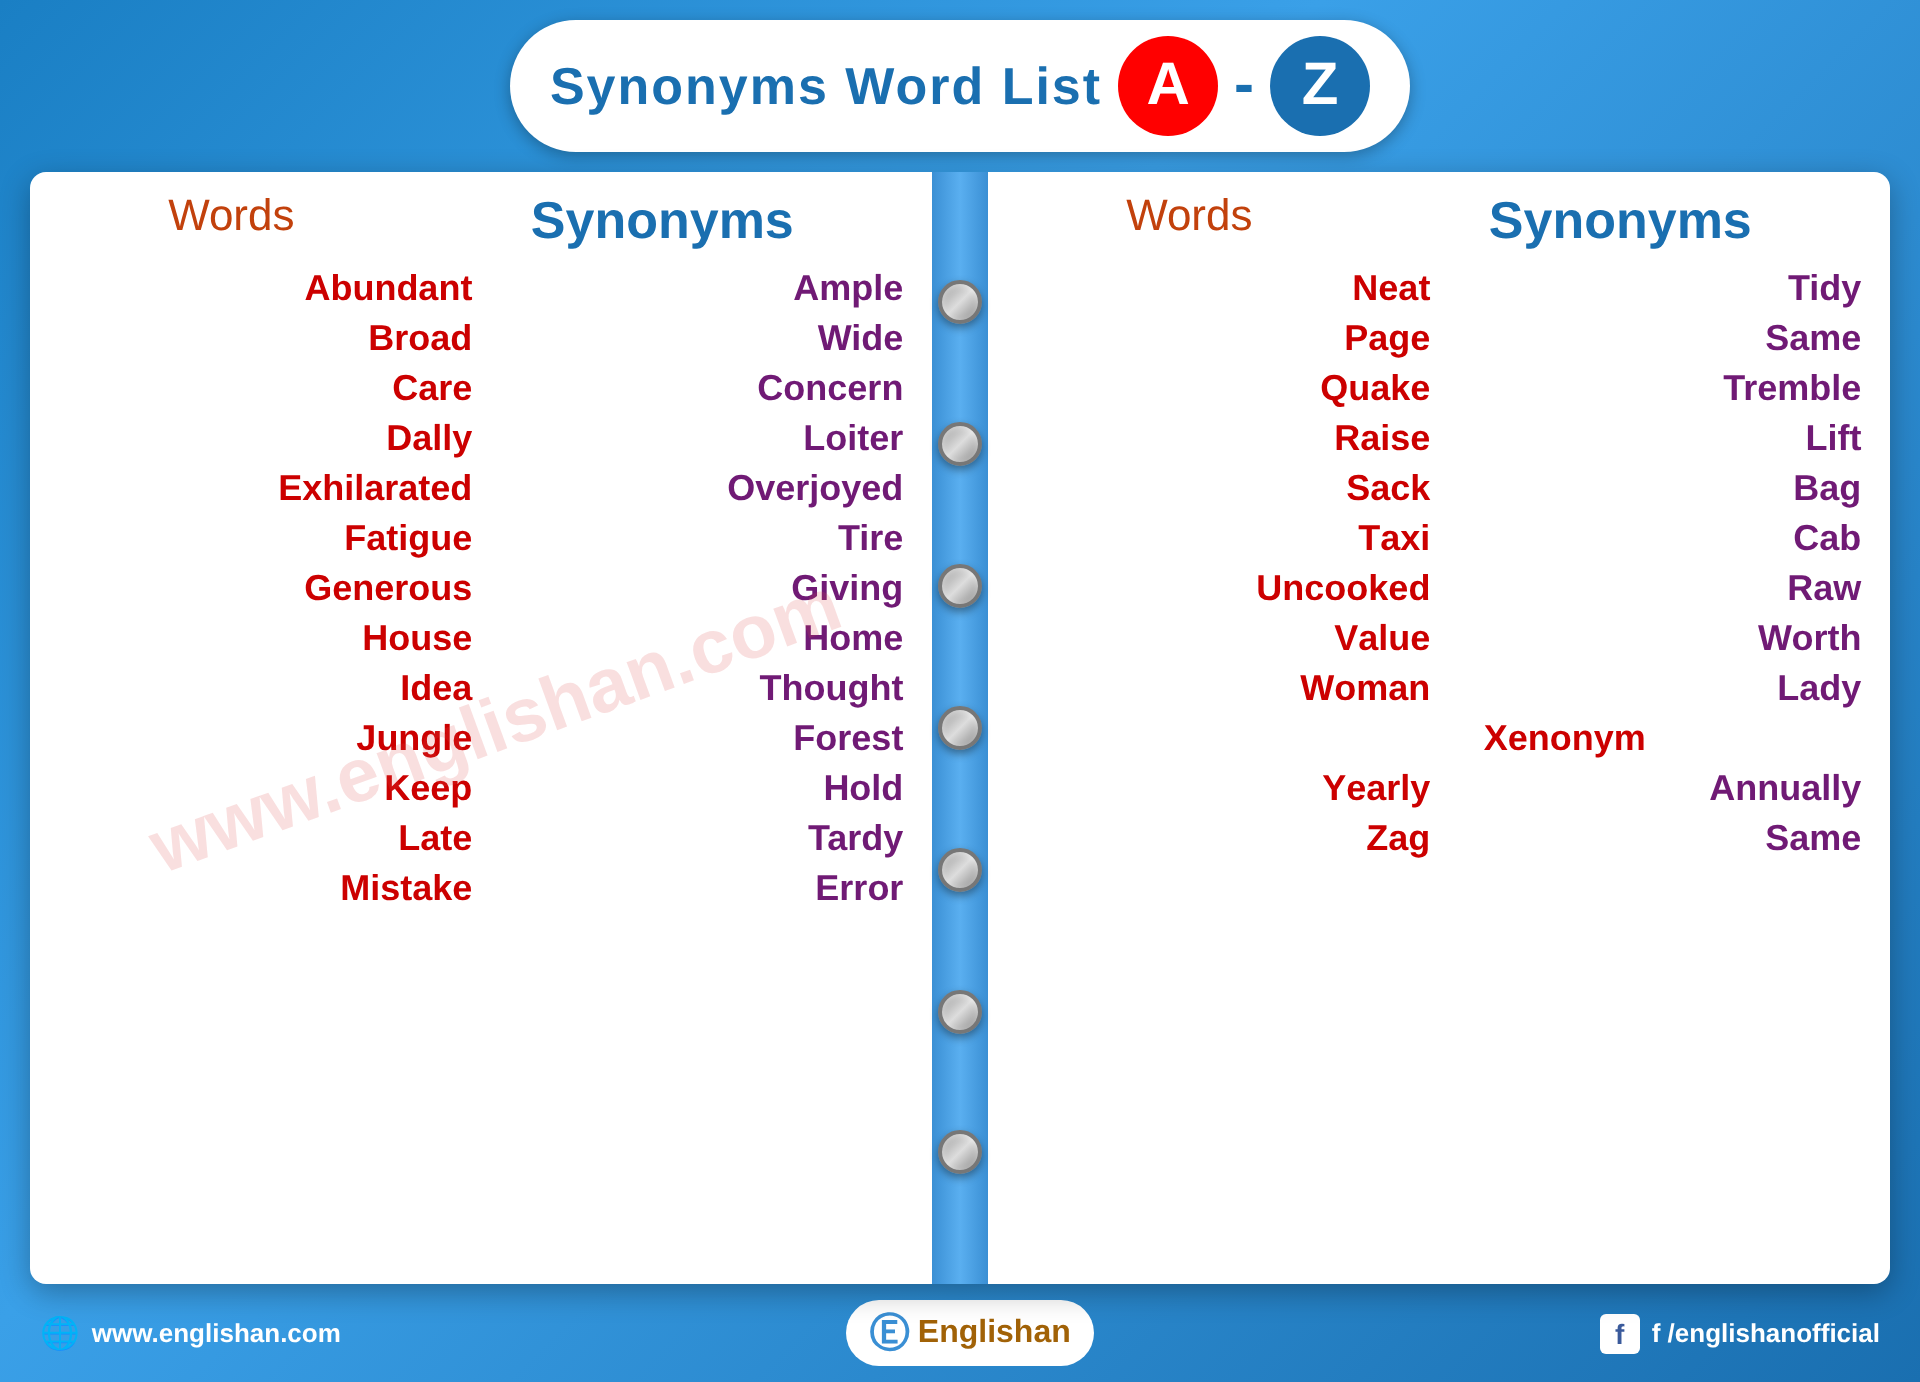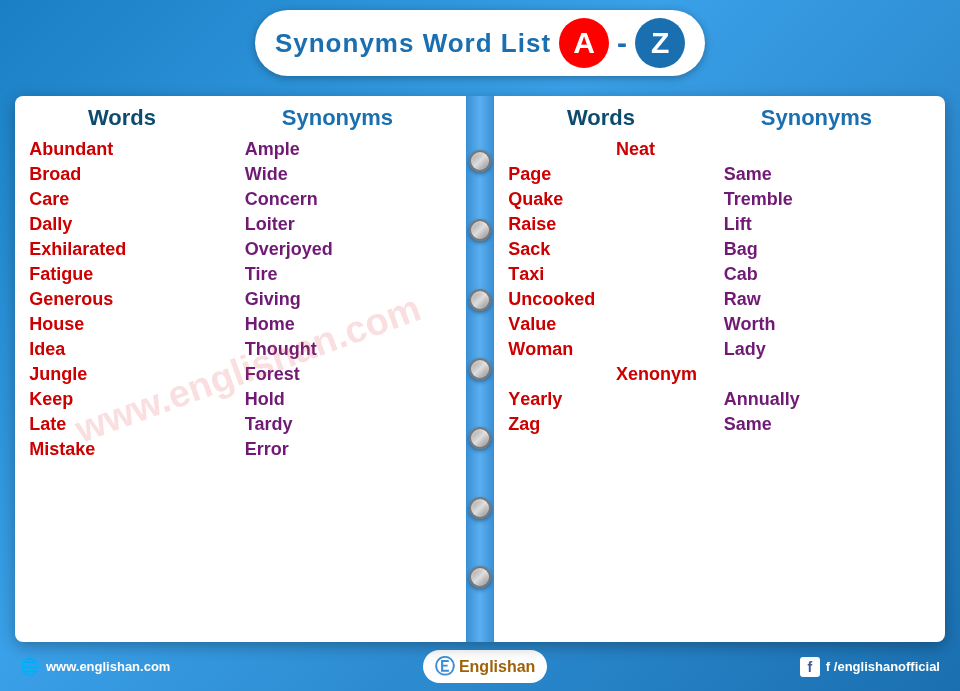--- a/index.html
+++ b/index.html
@@ -16,21 +16,21 @@
       justify-content: flex-start;
       padding: 10px 15px 8px 15px;
     }
 
     
     .title-bar {
       width: 100%;
       display: flex;
       justify-content: center;
       align-items: center;
-      margin-bottom: 20px;
+      margin-bottom: 10px;
     }
 
     .title-box {
       background: white;
       border-radius: 40px;
       padding: 8px 20px;
       display: flex;
       align-items: center;
       gap: 8px;
       box-shadow: 0 2px 8px rgba(0,0,0,0.3);
@@ -131,43 +131,43 @@
     
     .table-header {
       display: flex;
       justify-content: space-around;
       padding: 4px 0 6px 0;
       border-bottom: none;
     }
 
     .col-header-words {
       font-size: 22px;
-      font-weight: 700;
-      color: #0c4a6e;
+      font-weight: 400;
+      color: #c2410c;
     }
 
     .col-header-synonyms {
-      font-size: 22px;
+      font-size: 26px;
       font-weight: 900;
       color: #1a6fb0;
       text-align: center;
     }
 
     
     .word-row {
       display: flex;
       justify-content: space-around;
       align-items: center;
       padding: 2px 0;
     }
 
     .word-cell {
       font-size: 18px;
       font-weight: 700;
-      text-align: left;
+      text-align: right;
       width: 48%;
     }
 
     .word-main {
       color: #cc0000;
     }
 
     .word-main .first-letter {
       color: #cc0000;
       font-weight: 900;
@@ -362,20 +362,21 @@
   <div class="right-panel">
     <div class="table-header">
       <span class="col-header-words">Words</span>
       <span class="col-header-synonyms">Synonyms</span>
     </div>
     <div id="right-rows">
         <div class="word-row">
       <div class="word-cell word-main">
         <span class="first-letter" style="color:#cc0000;font-weight:900;">N</span><span>eat</span>
       </div>
+      <div class="word-cell word-syn">Tidy</div>
     </div>
         <div class="word-row">
       <div class="word-cell word-main">
         <span class="first-letter" style="color:#cc0000;font-weight:900;">P</span><span>age</span>
       </div>
       <div class="word-cell word-syn">Same</div>
     </div>
         <div class="word-row">
       <div class="word-cell word-main">
         <span class="first-letter" style="color:#cc0000;font-weight:900;">Q</span><span>uake</span>

